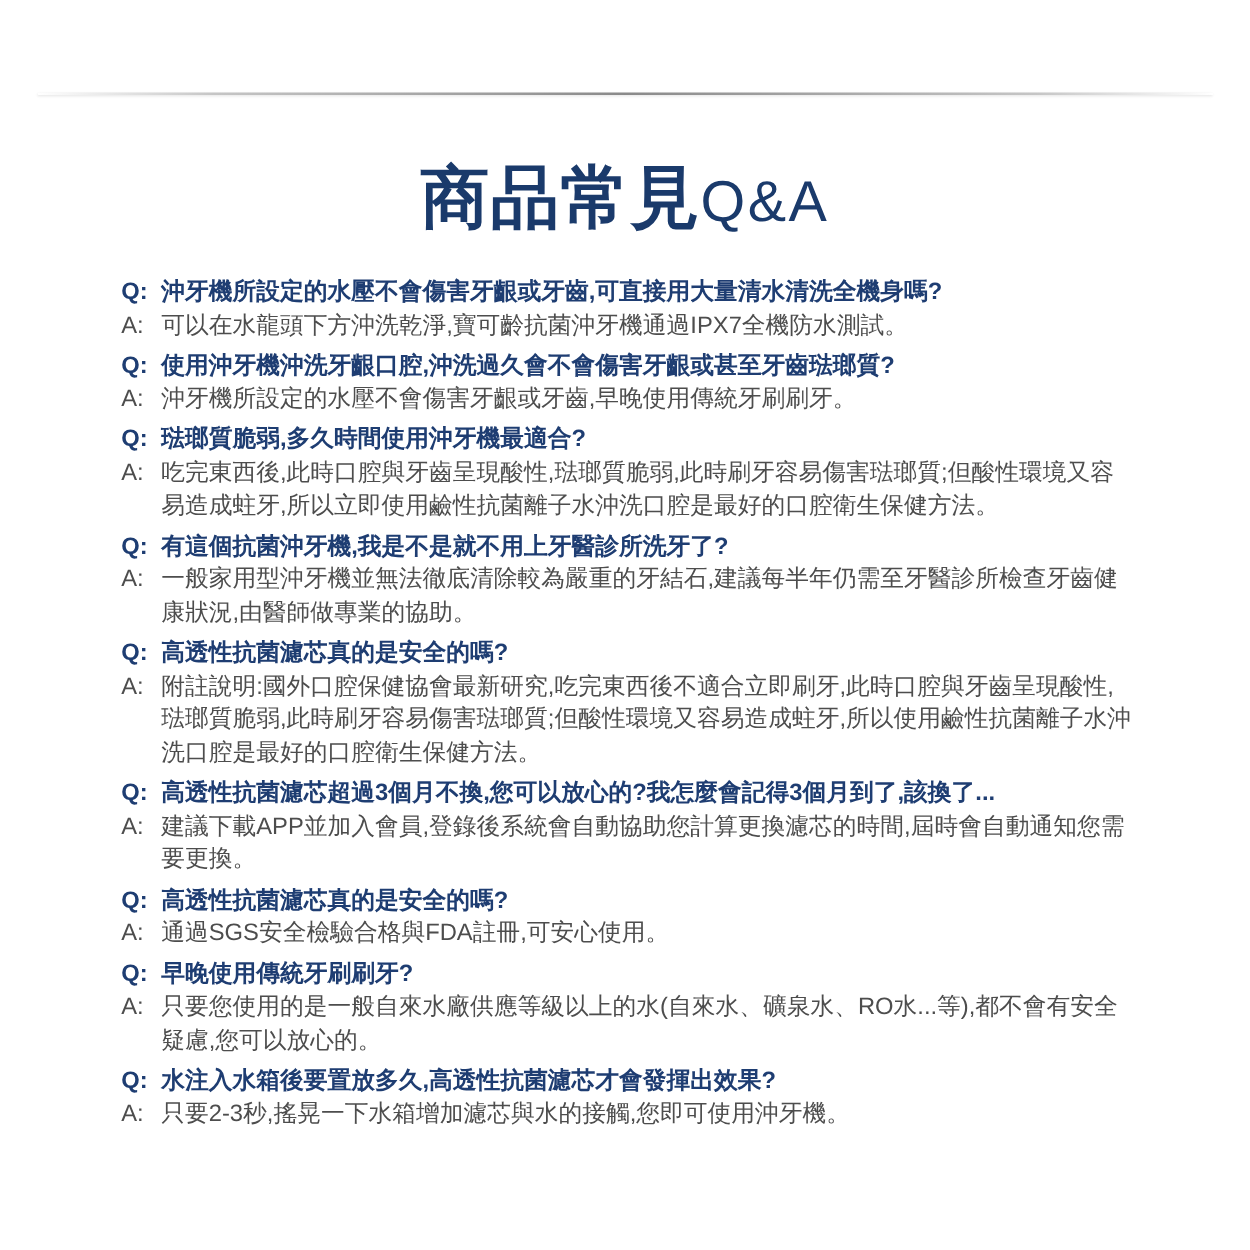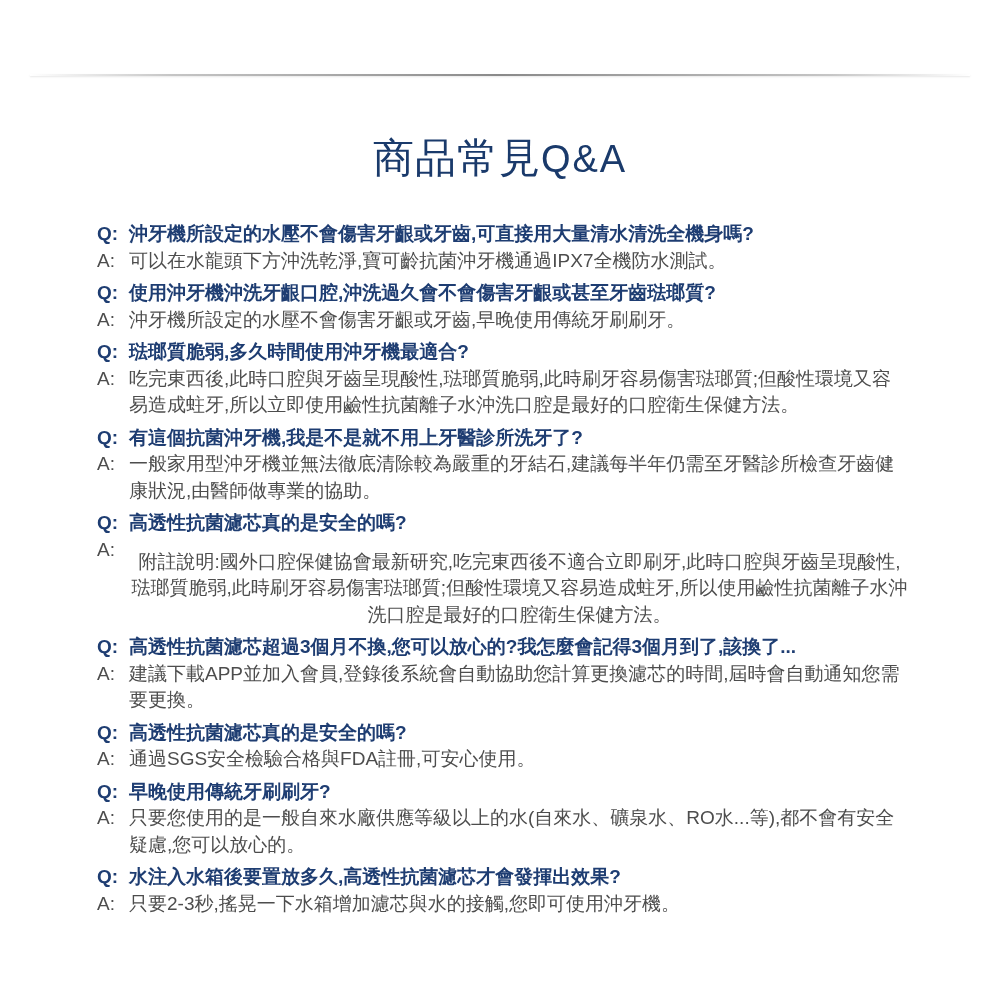--- a/index.html
+++ b/index.html
@@ -25,25 +25,25 @@
   .title{
     position:absolute;
     top:132px;left:0;width:1000px;
     margin:0;
     text-align:center;
     color:#1a3a6b;
     line-height:52px;
     letter-spacing:1px;
   }
   .title-zh{
-    font-size:41px;
-    font-weight:400;
+    font-size:55px;
+    font-weight:700;
   }
   .title-en{
-    font-size:38px;
+    font-size:46px;
     font-weight:400;
     letter-spacing:2px;
     margin-top:20px;
   }
   .content{
     position:absolute;
     top:221px;left:97px;width:813px;
   }
   .qa-item{margin-bottom:6px;}
   .q-line,.a-line{
@@ -52,21 +52,21 @@
     font-size:19px;
     line-height:26.5px;
   }
   .prefix{
     flex:0 0 32px;
     width:32px;
   }
   .q-line{color:#1e3d72;font-weight:700;}
   .a-line{color:#4d4d4d;font-weight:400;}
   .text{flex:1;}
-  .a-note{margin-top:12px;text-align:center;}
+  .a-note{margin-top:0;}
 </style>
 </head>
 <body>
 
 <div class="page">
 
   <div class="top-divider"></div>
 
   <h1 class="title"><span class="title-zh">商品常見</span><span class="title-en">Q&amp;A</span></h1>
 

